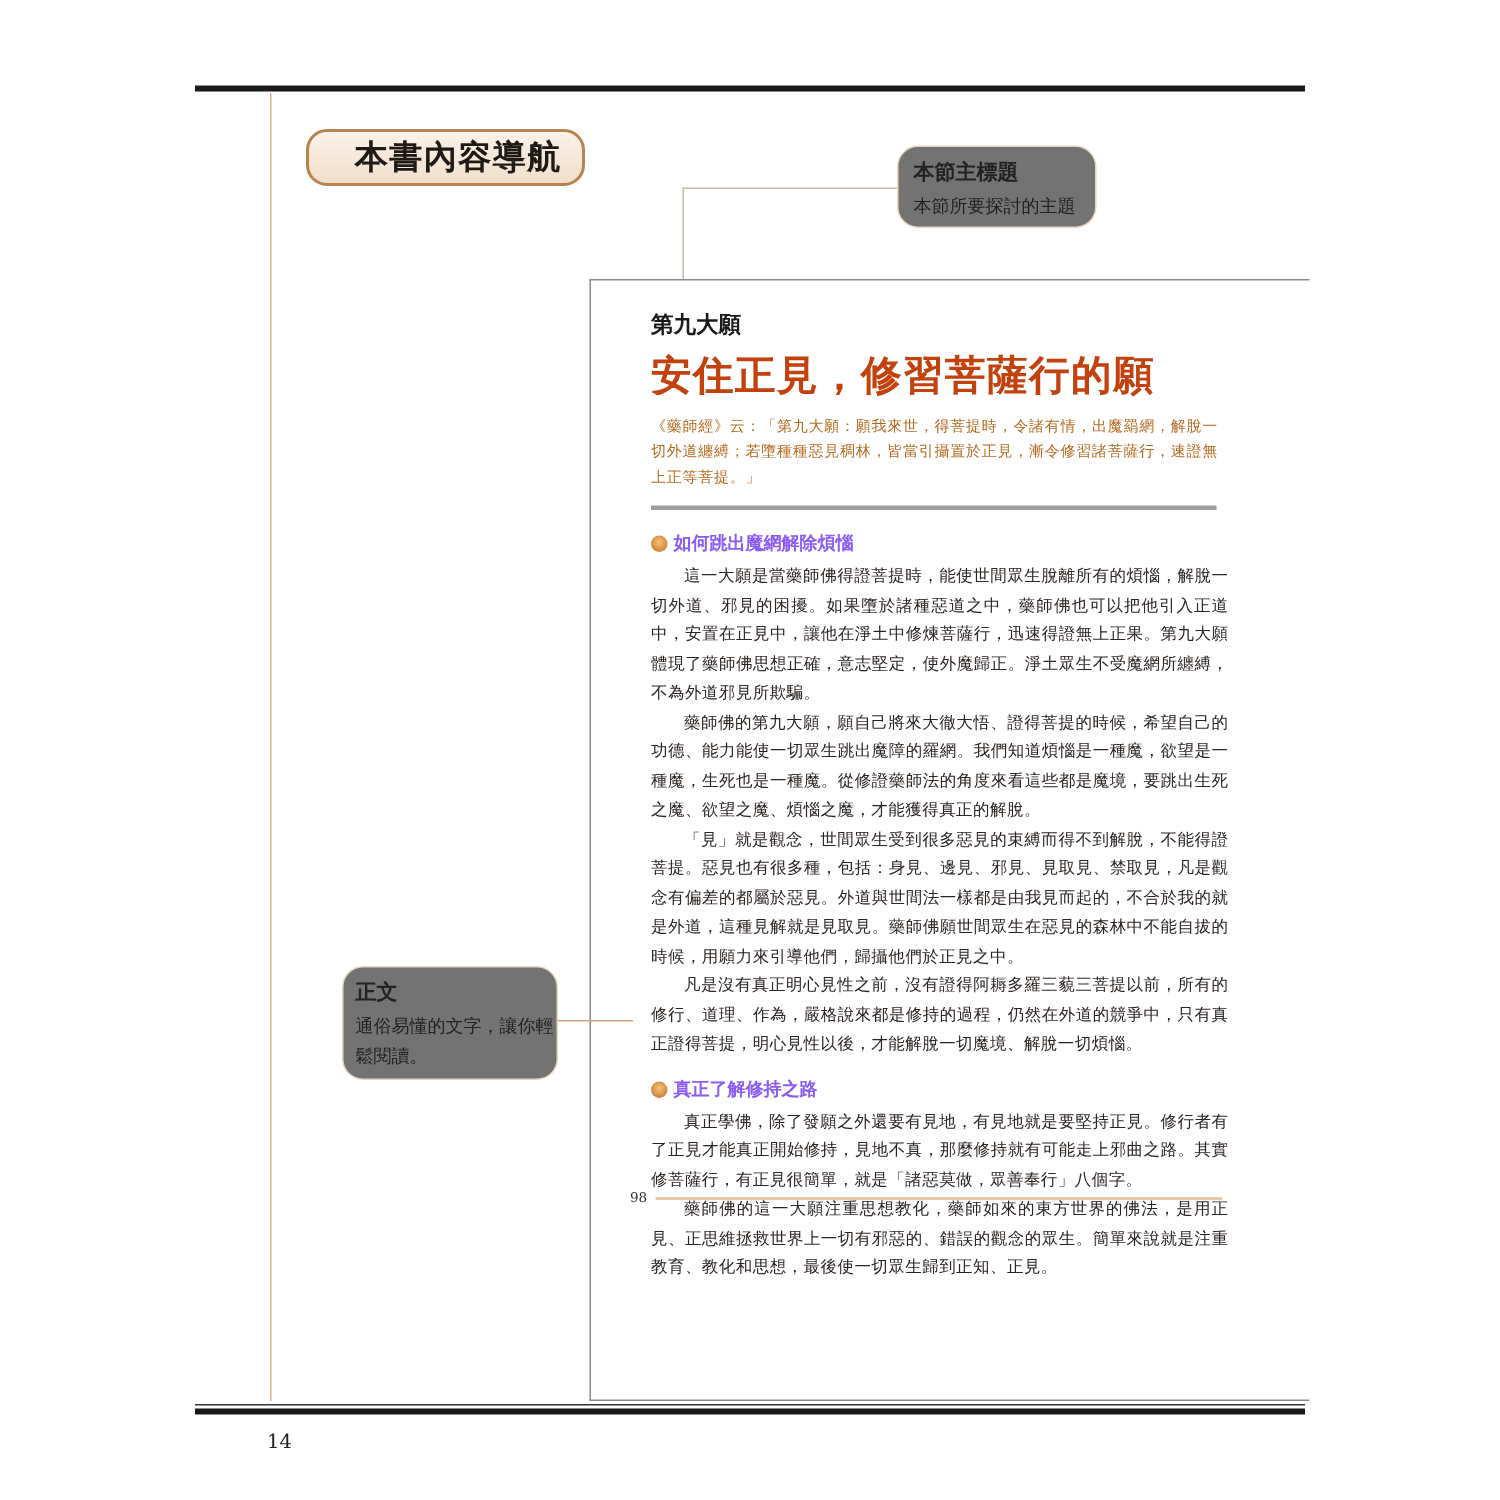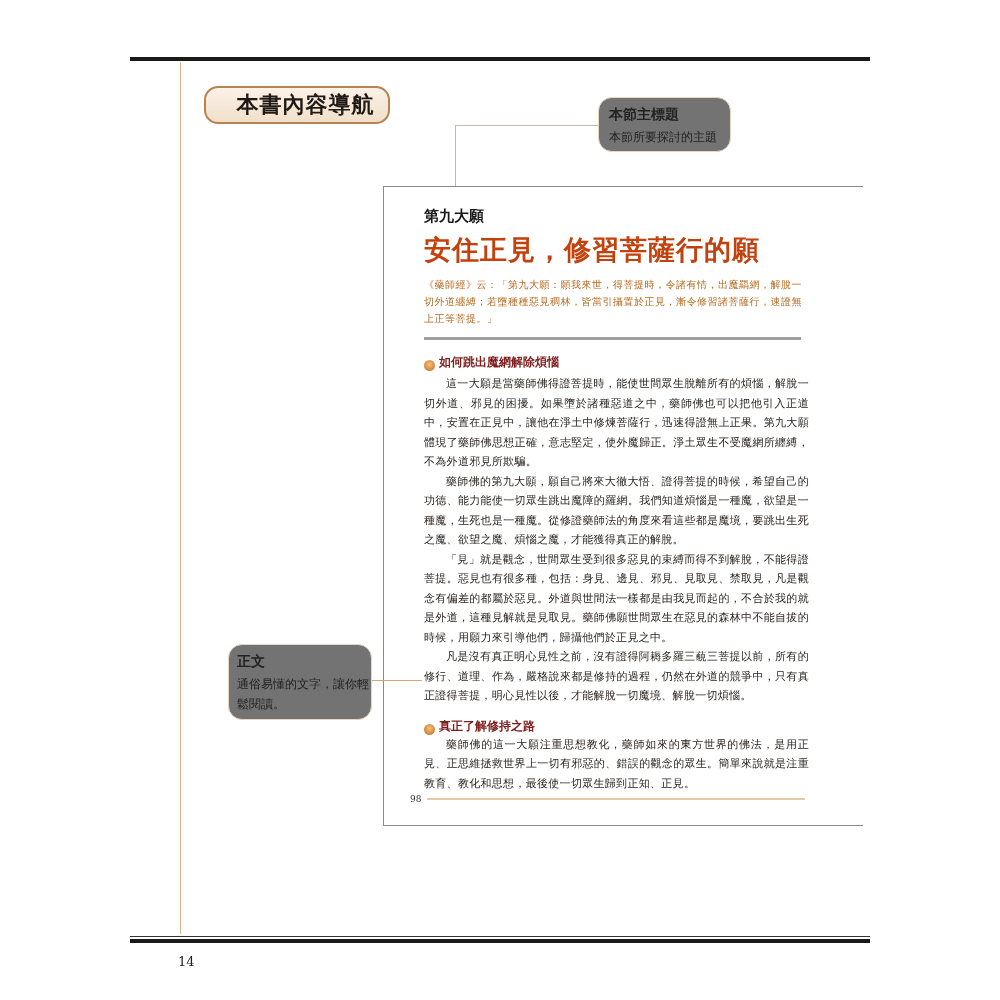--- a/index.html
+++ b/index.html
@@ -29,30 +29,30 @@
   .callout .c-title { font-weight: bold; font-size: 14px; }
   .callout .c-desc { font-size: 12px; line-height: 20px; margin-top: 3px; }
   .callout-title { left: 598px; top: 97px; width: 133px; height: 55px; padding: 8px 0 0 10px; }
   .callout-body { left: 228px; top: 644px; width: 144px; height: 76px; padding: 8px 0 0 8px; }
 
   .leader-h1 { position: absolute; left: 455px; top: 125px; width: 143px; height: 1px; background: #c8b9a5; }
   .leader-v1 { position: absolute; left: 455px; top: 125px; width: 1px; height: 90px; background: #c8b9a5; }
   .leader-h2 { position: absolute; left: 372px; top: 680px; width: 50px; height: 1px; background: #d6a772; }
 
   .inner-page {
-    position: absolute; left: 383px; top: 186px; width: 480px; height: 640px;
+    position: absolute; left: 393px; top: 186px; width: 480px; height: 748px;
     border: 1px solid #8a8a8a; border-right: none; background: #fff;
   }
   .inner-content { position: absolute; left: 40px; top: 20px; width: 385px; }
   .vow-label { font-size: 15px; font-weight: bold; color: #1a1a1a; }
   .vow-title { font-size: 27px; font-weight: bold; color: #c2410c; margin-top: 6px; letter-spacing: 1px; }
   .quote { font-size: 10px; line-height: 17px; color: #b56a1f; margin-top: 8px; letter-spacing: 0.5px; }
   .quote-rule { height: 3px; background: #9e9e9e; margin-top: 10px; width: 377px; }
 
-  .section-head { display: flex; align-items: flex-end; margin-top: 14px; font-family: "DejaVu Sans", sans-serif; font-size: 12px; font-weight: bold; color: #7f1d1d; }
+  .section-head { display: flex; align-items: center; margin-top: 14px; font-family: "DejaVu Sans", sans-serif; font-size: 12px; font-weight: bold; color: #8b5cf6; }
   .section-head .bullet { width: 11px; height: 11px; border-radius: 50%; background: radial-gradient(circle at 50% 40%, #f5c27a, #c16a1e); margin-right: 4px; }
   .para { font-size: 11px; line-height: 19.5px; color: #2b2522; text-indent: 2em; text-align: justify; letter-spacing: 0.3px; }
   .first-para { margin-top: 3px; }
   .section-head.second { margin-top: 12px; }
 
   .inner-footer { position: absolute; left: 26px; top: 607px; display: flex; align-items: center; }
   .inner-page-num { font-size: 9px; color: #333; margin-right: 6px; text-align: center; }
   .inner-footer-rule { width: 378px; height: 2px; background: #e8c9a6; }
 </style>
 </head>
@@ -84,20 +84,21 @@
     </div>
     <p class="para first-para">這一大願是當藥師佛得證菩提時，能使世間眾生脫離所有的煩惱，解脫一切外道、邪見的困擾。如果墮於諸種惡道之中，藥師佛也可以把他引入正道中，安置在正見中，讓他在淨土中修煉菩薩行，迅速得證無上正果。第九大願體現了藥師佛思想正確，意志堅定，使外魔歸正。淨土眾生不受魔網所纏縛，不為外道邪見所欺騙。</p>
     <p class="para">藥師佛的第九大願，願自己將來大徹大悟、證得菩提的時候，希望自己的功德、能力能使一切眾生跳出魔障的羅網。我們知道煩惱是一種魔，欲望是一種魔，生死也是一種魔。從修證藥師法的角度來看這些都是魔境，要跳出生死之魔、欲望之魔、煩惱之魔，才能獲得真正的解脫。</p>
     <p class="para">「見」就是觀念，世間眾生受到很多惡見的束縛而得不到解脫，不能得證菩提。惡見也有很多種，包括：身見、邊見、邪見、見取見、禁取見，凡是觀念有偏差的都屬於惡見。外道與世間法一樣都是由我見而起的，不合於我的就是外道，這種見解就是見取見。藥師佛願世間眾生在惡見的森林中不能自拔的時候，用願力來引導他們，歸攝他們於正見之中。</p>
     <p class="para">凡是沒有真正明心見性之前，沒有證得阿耨多羅三藐三菩提以前，所有的修行、道理、作為，嚴格說來都是修持的過程，仍然在外道的競爭中，只有真正證得菩提，明心見性以後，才能解脫一切魔境、解脫一切煩惱。</p>
 
     <div class="section-head second">
       <span class="bullet"></span>
       <span>真正了解修持之路</span>
     </div>
+    <p class="para first-para">真正學佛，除了發願之外還要有見地，有見地就是要堅持正見。修行者有了正見才能真正開始修持，見地不真，那麼修持就有可能走上邪曲之路。其實修菩薩行，有正見很簡單，就是「諸惡莫做，眾善奉行」八個字。</p>
     <p class="para">藥師佛的這一大願注重思想教化，藥師如來的東方世界的佛法，是用正見、正思維拯救世界上一切有邪惡的、錯誤的觀念的眾生。簡單來說就是注重教育、教化和思想，最後使一切眾生歸到正知、正見。</p>
   </div>
 
   <div class="inner-footer">
     <span class="inner-page-num">98</span>
     <span class="inner-footer-rule"></span>
   </div>
 </div>
 
 <div class="leader-h2"></div>

